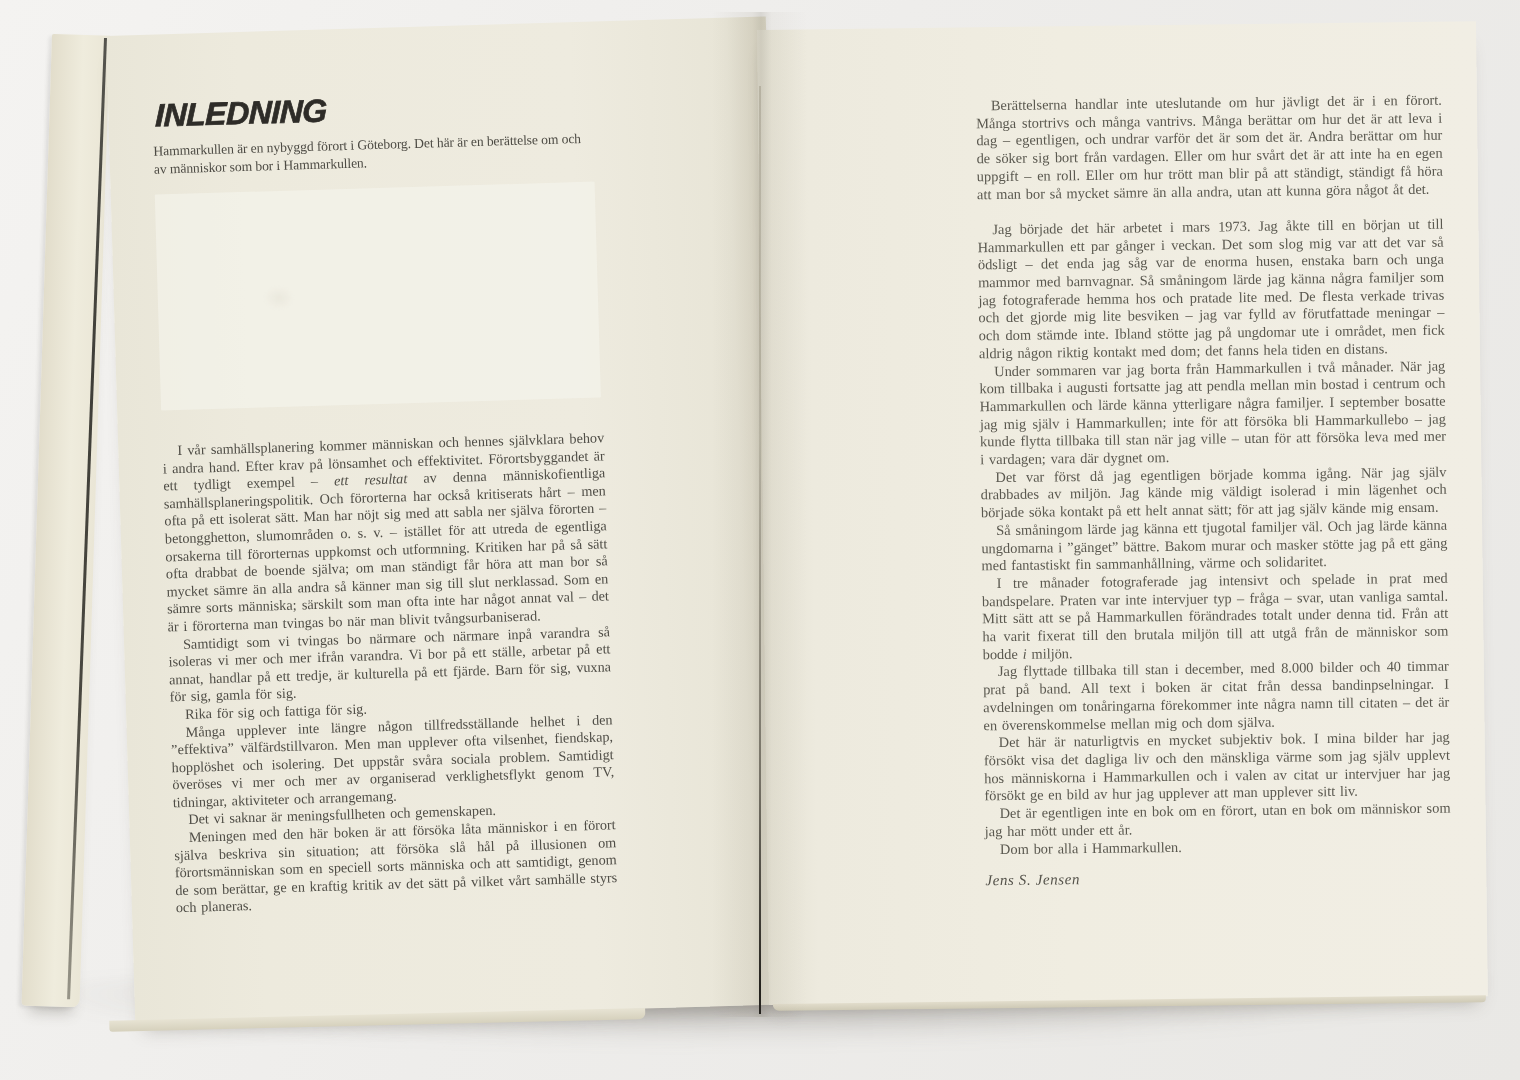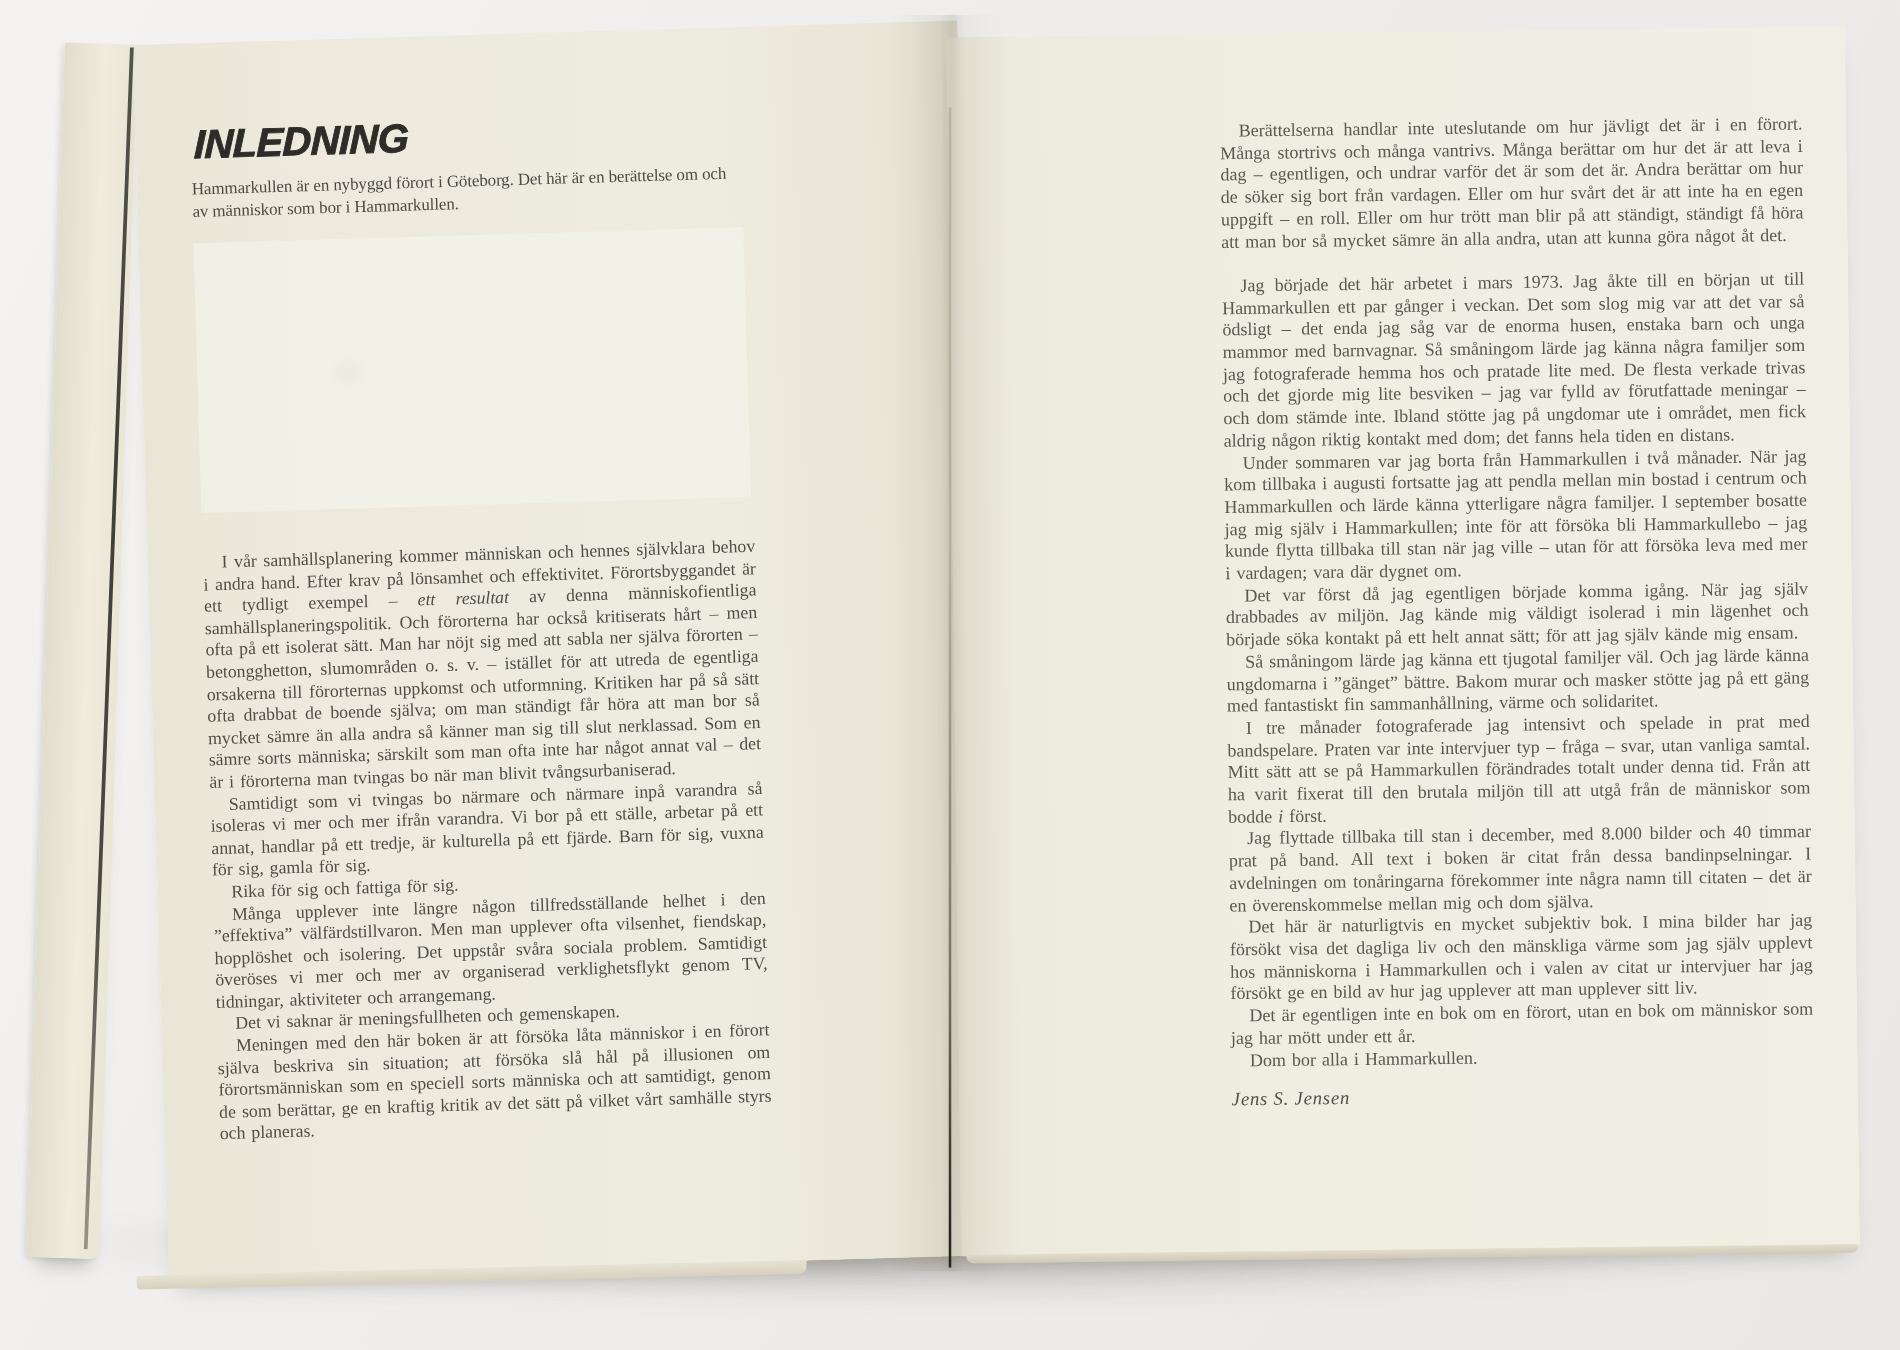--- a/index.html
+++ b/index.html
@@ -129,21 +129,21 @@
   </div>
 
   <div class="page page-right">
     <div class="rp-inner">
       <div class="rp-text">
         <p>Berättelserna handlar inte uteslutande om hur jävligt det är i en förort. Många stortrivs och många vantrivs. Många berättar om hur det är att leva i dag – egentligen, och undrar varför det är som det är. Andra berättar om hur de söker sig bort från vardagen. Eller om hur svårt det är att inte ha en egen uppgift – en roll. Eller om hur trött man blir på att ständigt, ständigt få höra att man bor så mycket sämre än alla andra, utan att kunna göra något åt det.</p>
         <p class="gap-above">Jag började det här arbetet i mars 1973. Jag åkte till en början ut till Hammarkullen ett par gånger i veckan. Det som slog mig var att det var så ödsligt – det enda jag såg var de enorma husen, enstaka barn och unga mammor med barnvagnar. Så småningom lärde jag känna några familjer som jag fotograferade hemma hos och pratade lite med. De flesta verkade trivas och det gjorde mig lite besviken – jag var fylld av förutfattade meningar – och dom stämde inte. Ibland stötte jag på ungdomar ute i området, men fick aldrig någon riktig kontakt med dom; det fanns hela tiden en distans.</p>
         <p>Under sommaren var jag borta från Hammarkullen i två månader. När jag kom tillbaka i augusti fortsatte jag att pendla mellan min bostad i centrum och Hammarkullen och lärde känna ytterligare några familjer. I september bosatte jag mig själv i Hammarkullen; inte för att försöka bli Hammarkullebo – jag kunde flytta tillbaka till stan när jag ville – utan för att försöka leva med mer i vardagen; vara där dygnet om.</p>
         <p>Det var först då jag egentligen började komma igång. När jag själv drabbades av miljön. Jag kände mig väldigt isolerad i min lägenhet och började söka kontakt på ett helt annat sätt; för att jag själv kände mig ensam.</p>
         <p>Så småningom lärde jag känna ett tjugotal familjer väl. Och jag lärde känna ungdomarna i ”gänget” bättre. Bakom murar och masker stötte jag på ett gäng med fantastiskt fin sammanhållning, värme och solidaritet.</p>
-        <p><span>I tre månader fotograferade jag intensivt och spelade in prat med bandspelare. Praten var inte intervjuer typ – fråga – svar, utan vanliga samtal. Mitt sätt att se på Hammarkullen förändrades totalt under denna tid. Från att ha varit fixerat till den brutala miljön till att utgå från de människor som bodde </span><em>i</em><span> först.</span></p>
+        <p><span>I tre månader fotograferade jag intensivt och spelade in prat med bandspelare. Praten var inte intervjuer typ – fråga – svar, utan vanliga samtal. Mitt sätt att se på Hammarkullen förändrades totalt under denna tid. Från att ha varit fixerat till den brutala miljön till att utgå från de människor som bodde </span><em>i</em><span> miljön.</span></p>
         <p>Jag flyttade tillbaka till stan i december, med 8.000 bilder och 40 timmar prat på band. All text i boken är citat från dessa bandinpselningar. I avdelningen om tonåringarna förekommer inte några namn till citaten – det är en överenskommelse mellan mig och dom själva.</p>
         <p>Det här är naturligtvis en mycket subjektiv bok. I mina bilder har jag försökt visa det dagliga liv och den mänskliga värme som jag själv upplevt hos människorna i Hammarkullen och i valen av citat ur intervjuer har jag försökt ge en bild av hur jag upplever att man upplever sitt liv.</p>
         <p>Det är egentligen inte en bok om en förort, utan en bok om människor som jag har mött under ett år.</p>
         <p>Dom bor alla i Hammarkullen.</p>
       </div>
       <div class="signature">Jens S. Jensen</div>
     </div>
   </div>
 
   <div class="flyleaf-line"></div>

